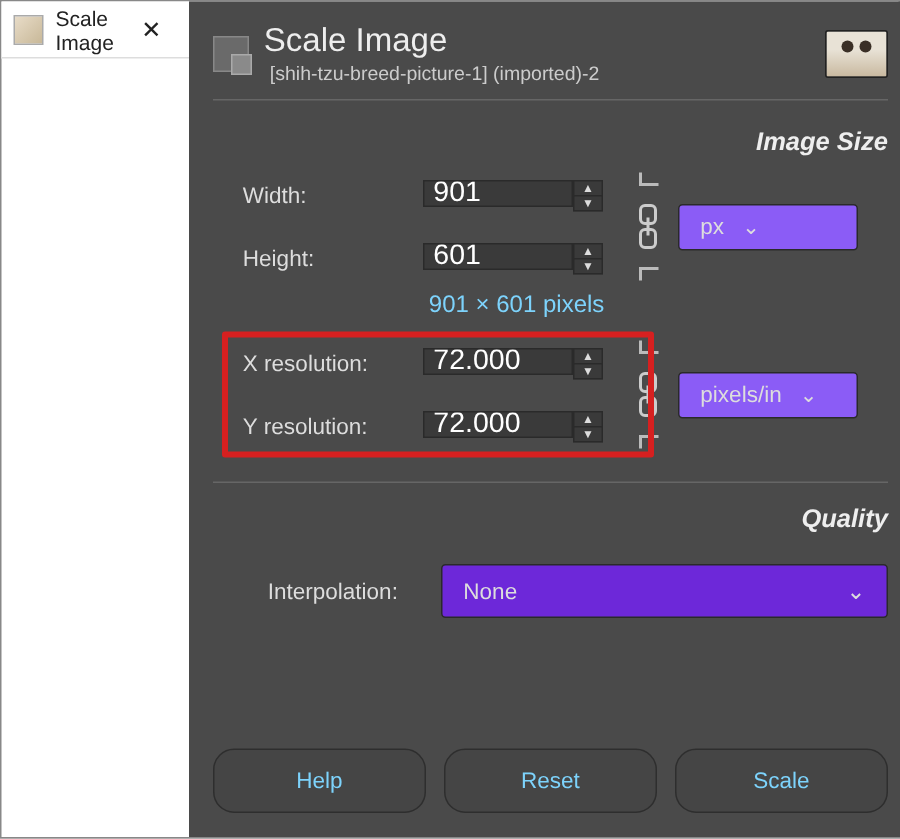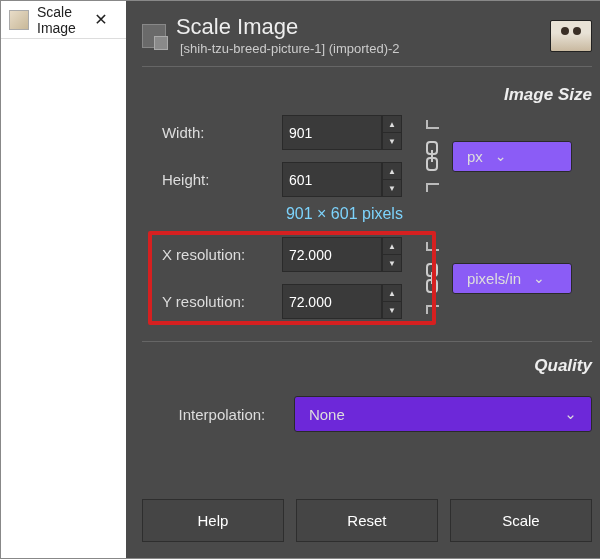--- a/index.html
+++ b/index.html
@@ -47,22 +47,22 @@
   .header .thumb::before { content:""; position:absolute; top:6px; left:10px; width:8px; height:8px; background:#3a2f26; border-radius:50%; }
   .header .thumb::after { content:""; position:absolute; top:6px; right:10px; width:8px; height:8px; background:#3a2f26; border-radius:50%; }
 
   .section-title { font-size: 17px; font-weight: bold; font-style: italic; color: #eee; margin: 4px 0 10px 2px; text-align: right; }
 
   .grid { display: grid; grid-template-columns: 140px 130px 40px 140px; align-items: center; row-gap: 12px; }
   .label { font-size: 15px; color: #ddd; padding-left: 20px; }
 
   .spin { display: flex; }
   .spin input {
-    width: 100px; height: 35px; background: #3a3a3a; color: #fff; border: 1px solid #2a2a2a;
-    padding: 0 6px; font-size: 14px;
+    width: 100px; height: 18px; background: #3a3a3a; color: #fff; border: 1px solid #2a2a2a;
+    padding: 0 6px; font-size: 19px;
   }
   .spin .arrows { width: 20px; display: flex; flex-direction: column; }
   .spin .arrows div {
     flex: 1; background: #3a3a3a; border: 1px solid #2a2a2a; display: flex;
     align-items: center; justify-content: center; font-size: 8px; color: #ddd; cursor: pointer;
   }
   .spin .arrows div:first-child { border-bottom: none; }
 
   .chain { display: flex; justify-content: center; align-items: center; position: relative; }
   .chain svg { overflow: visible; }
@@ -89,22 +89,22 @@
   .interp-sel {
     flex: 1; max-width: 380px; background: #6d28d9; border: 1px solid #2a2a2a;
     border-radius: 3px; padding: 8px 14px; font-size: 15px; color: #ddd;
     display: flex; justify-content: space-between; align-items: center; cursor: pointer;
   }
 
   .footer {
     display: flex; gap: 12px; margin-top: auto; padding-top: 18px;
   }
   .footer button {
-    flex: 1; background: #454545; color: #ffffff; border: 1px solid #2e2e2e;
-    border-radius: 0; padding: 12px 0; font-size: 15px; cursor: pointer;
+    flex: 1; background: #454545; color: #7dd3fc; border: 1px solid #2e2e2e;
+    border-radius: 14px; padding: 12px 0; font-size: 15px; cursor: pointer;
   }
 
   .section-rule { border-top: 1px solid #666; margin: 14px 0 10px 0; }
 </style>
 </head>
 <body>
 
 <div class="window">
 
   <div class="titlebar">

